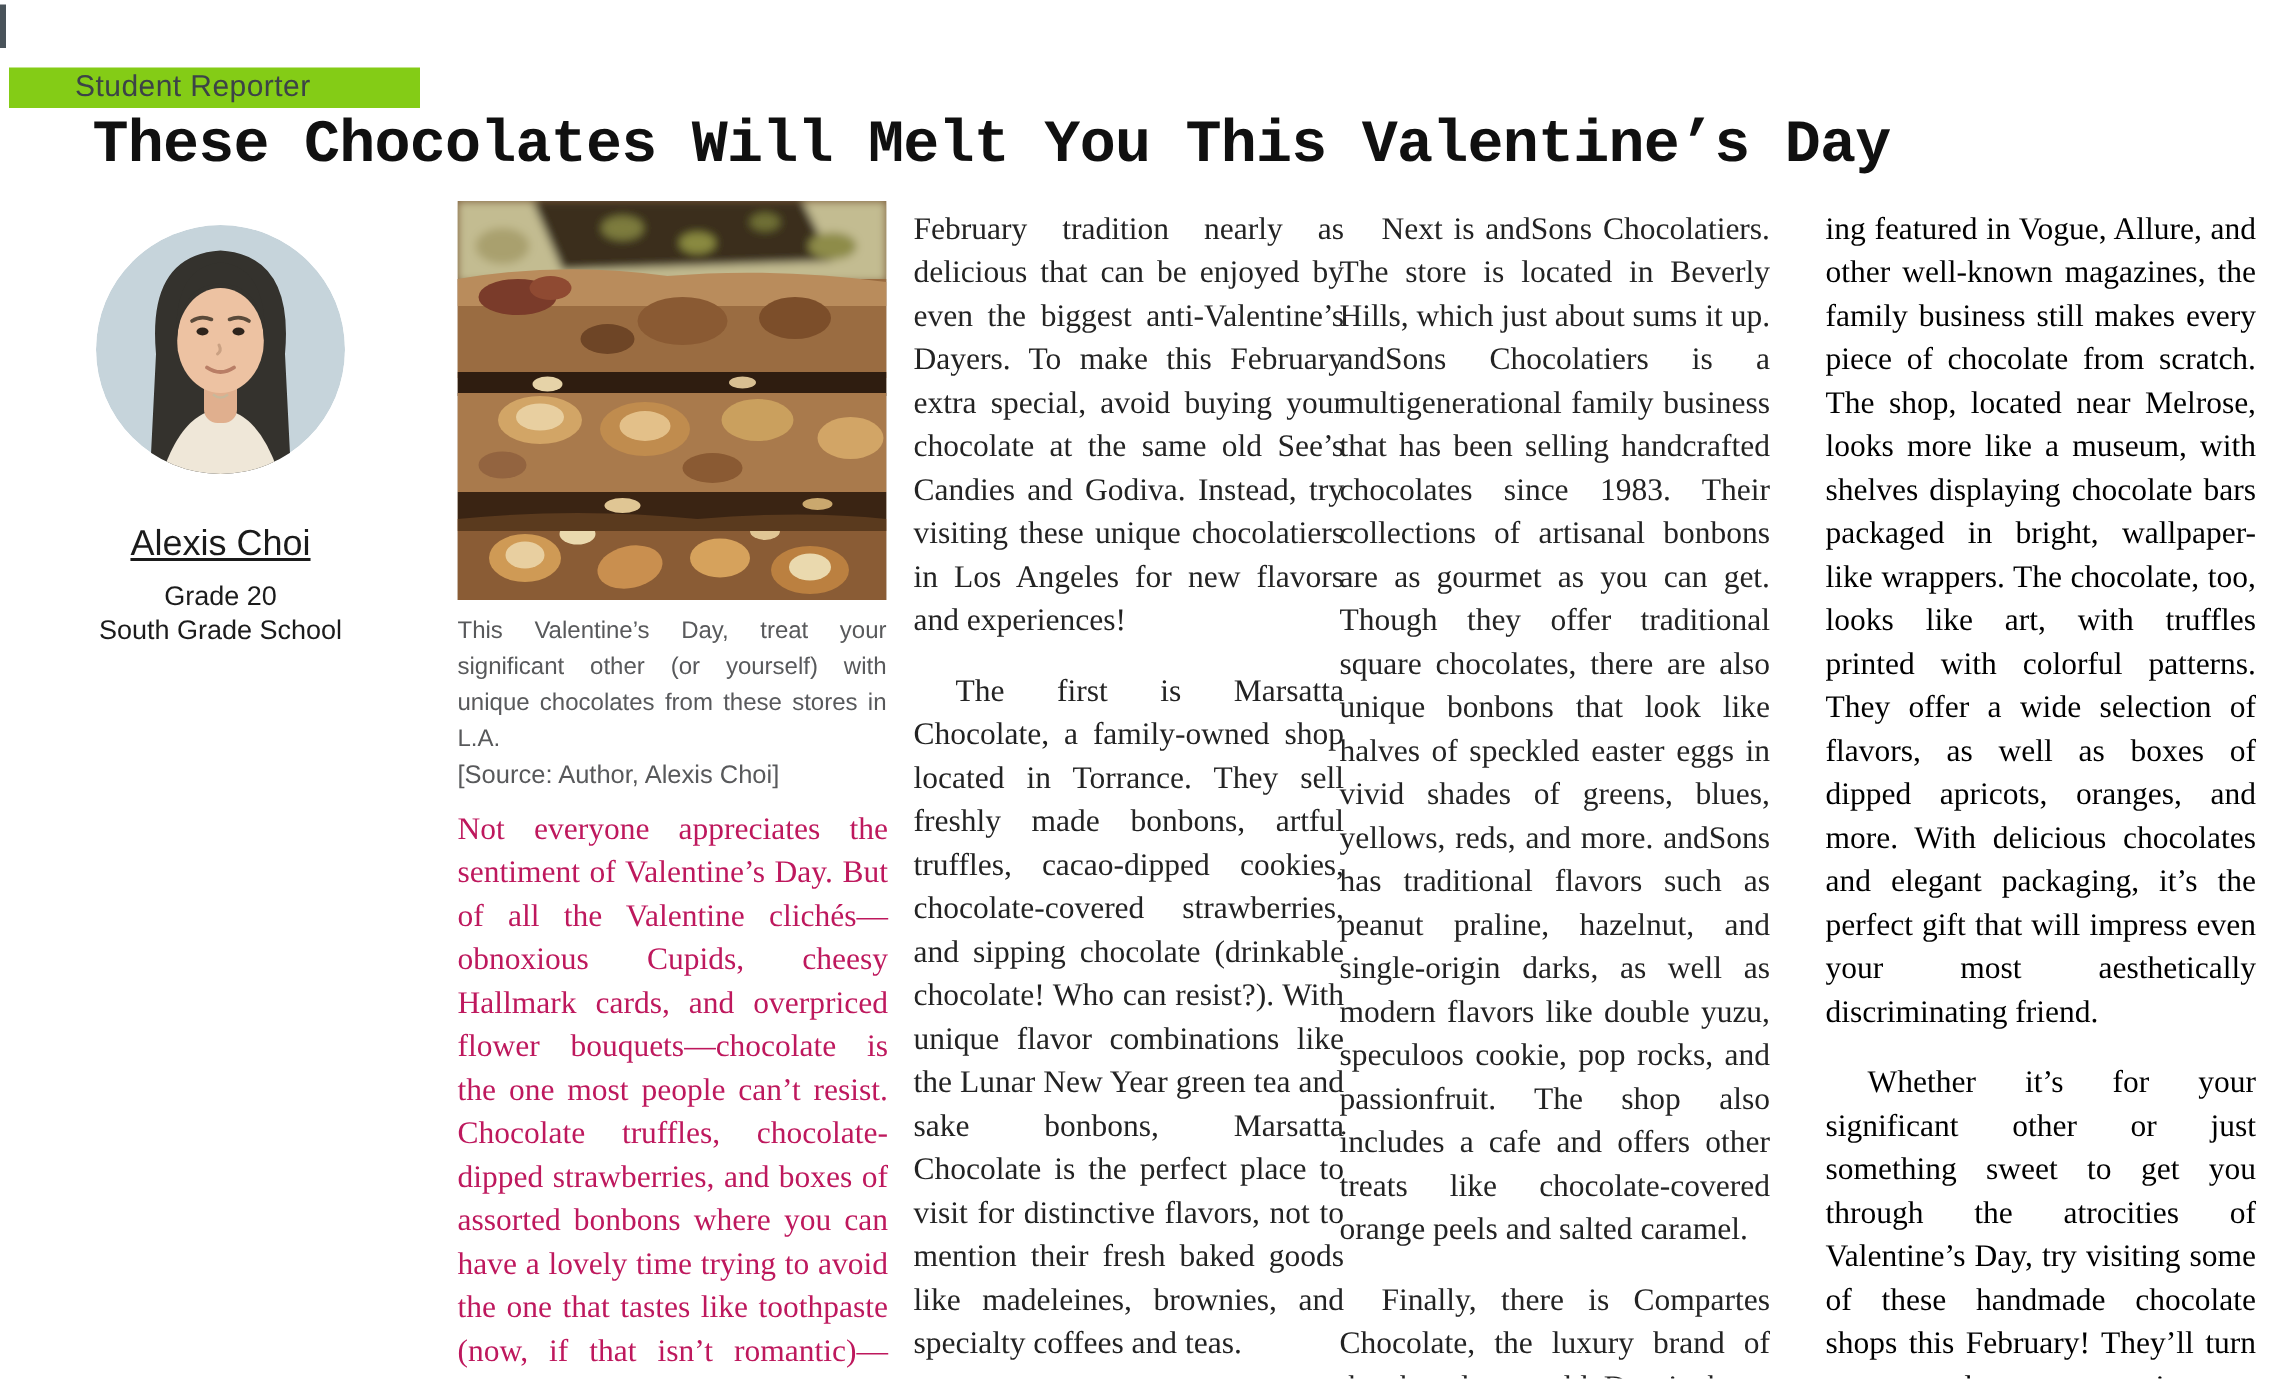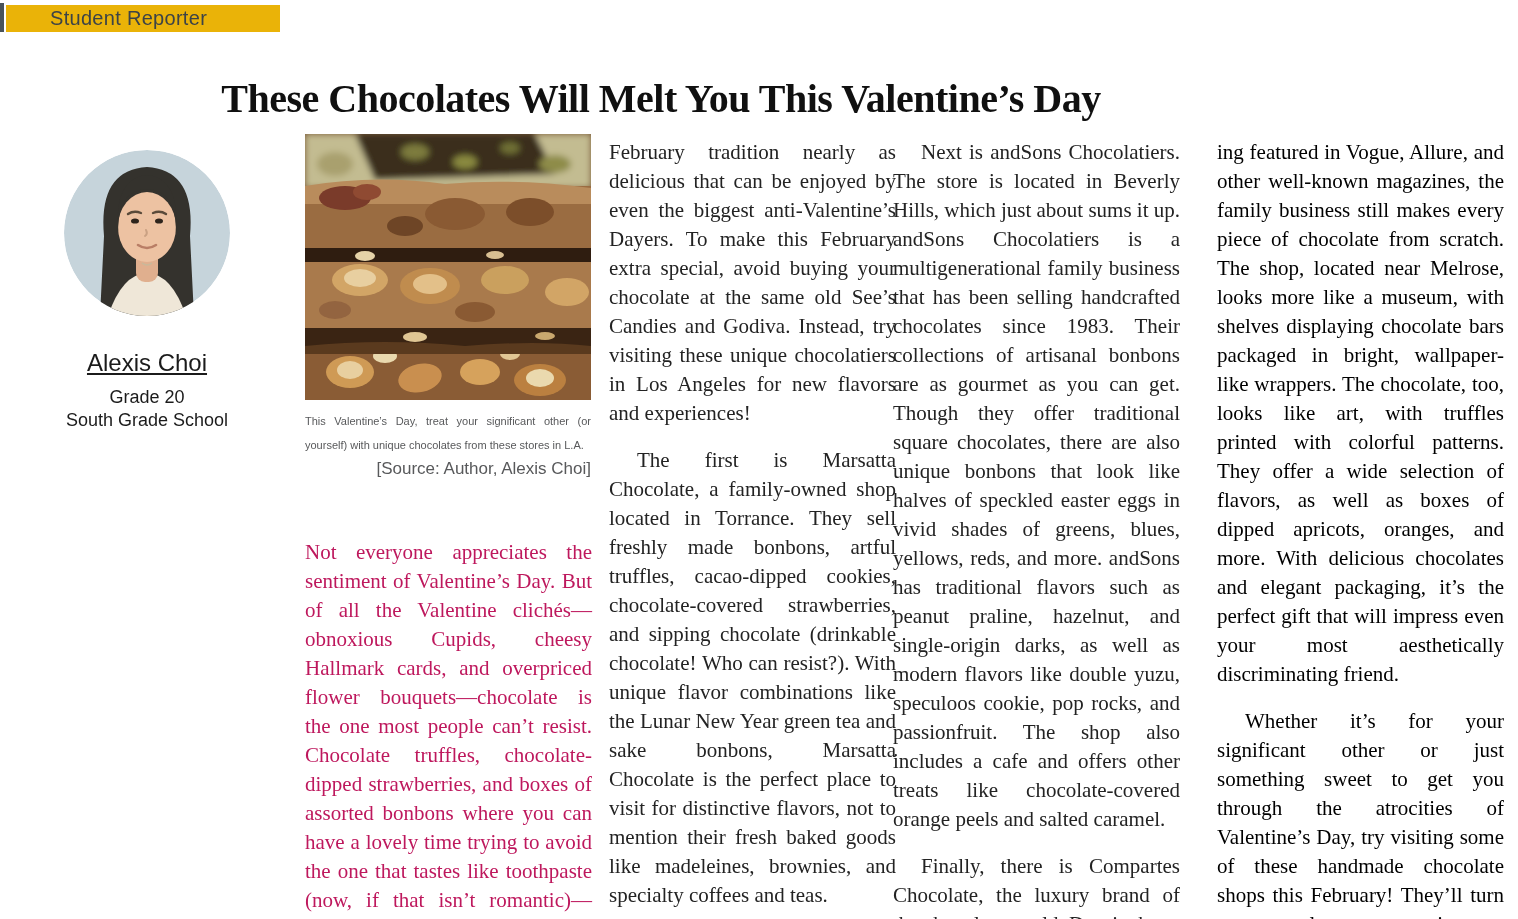--- a/index.html
+++ b/index.html
@@ -12,53 +12,53 @@
   }
   .page-edge{position:absolute;left:0;top:3px;width:4px;height:29px;background:#49535a;}
   .kicker{
     position:absolute;left:6px;top:5px;width:274px;height:27px;
     box-sizing:border-box;padding-left:44px;
     font-size:20px;line-height:26px;letter-spacing:.3px;
   }
   .title{
     position:absolute;left:0;top:48px;width:1322px;
     text-align:center;
-    font-family:Liberation Serif, serif;
+    font-family:Liberation Mono, monospace;
     font-size:40px;letter-spacing:-0.5px;color:#101010;
   }
   .author-card{position:absolute;left:28px;top:150px;width:238px;text-align:center;}
   .avatar{width:166px;height:166px;border-radius:50%;margin:0 auto;overflow:hidden;}
   .avatar svg{display:block;}
   .author-name{margin-top:33px;font-size:24px;color:#1b1b1b;text-decoration:underline;}
   .author-grade{margin-top:9px;font-size:18px;line-height:23px;color:#1b1b1b;}
   .author-school{font-size:18px;line-height:23px;color:#1b1b1b;}
   .figure{position:absolute;left:305px;top:134px;width:286px;}
   .figure-img{width:286px;height:266px;display:block;}
-  .figure-caption{margin-top:9px;font-size:11px;line-height:24px;text-align:justify;}
-  .figure-source{font-size:17px;line-height:24px;text-align:right;}
+  .figure-caption{margin-top:9px;font-size:16px;line-height:24px;text-align:justify;}
+  .figure-source{font-size:17px;line-height:24px;}
   .col{
     position:absolute;width:287px;top:138px;
     font-family:Liberation Serif, serif;
     font-size:21px;line-height:29px;color:#232323;
     text-align:justify;
   }
   .col p{margin:0;}
   .col p.gap{margin-top:18px;}
   .col p.indent{text-indent:28px;}
   #col1{left:305px;top:538px;}
   #col2{left:609px;}
   #col3{left:893px;}
   #col4{left:1217px;}
 </style>
 </head>
 <body>
 
 <div class="page-edge"></div>
 
-<div class="kicker" style="background: #eab308; color: rgb(60, 67, 71);">
+<div class="kicker" style="background: #84cc16; color: rgb(60, 67, 71); margin-top: 40px;">
   <span>Student Reporter</span>
 </div>
 
 <h1 class="title" style="color: rgb(16, 16, 16);">These Chocolates Will Melt You This Valentine’s Day</h1>
 
 <div class="author-card">
   <div class="avatar">
     <svg width="166" height="166" viewBox="0 0 166 166">
       <circle cx="83" cy="83" r="83" fill="#c6d4db"></circle>
       <path d="M40 86 Q34 20 83 17 Q132 20 126 86 L130 166 L36 166 Z" fill="#34322d"></path>

